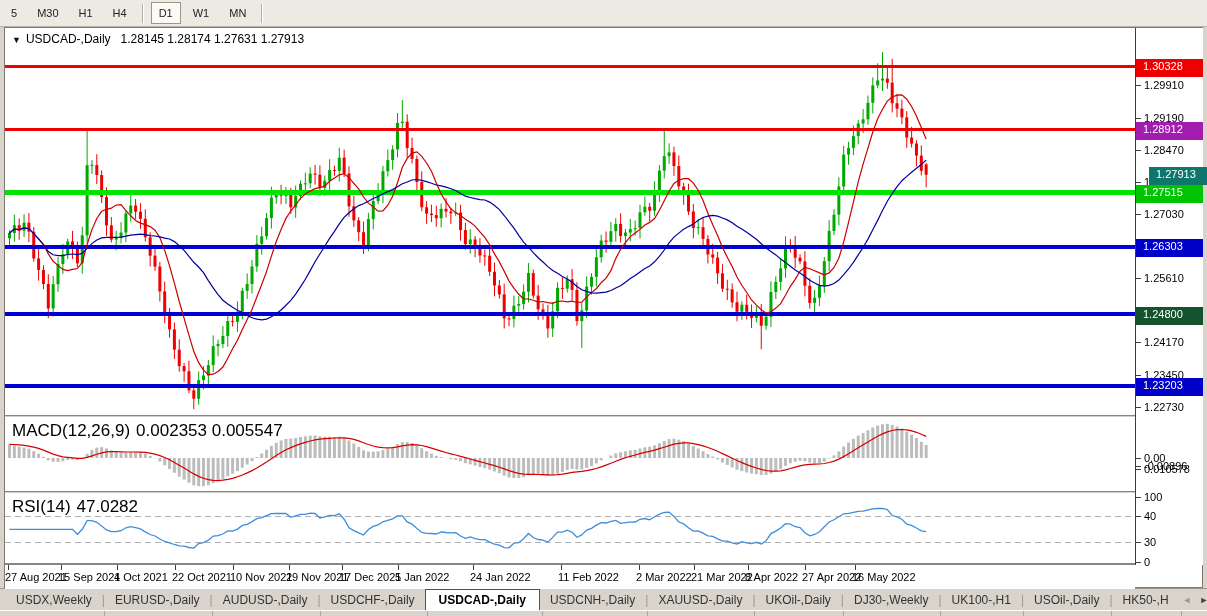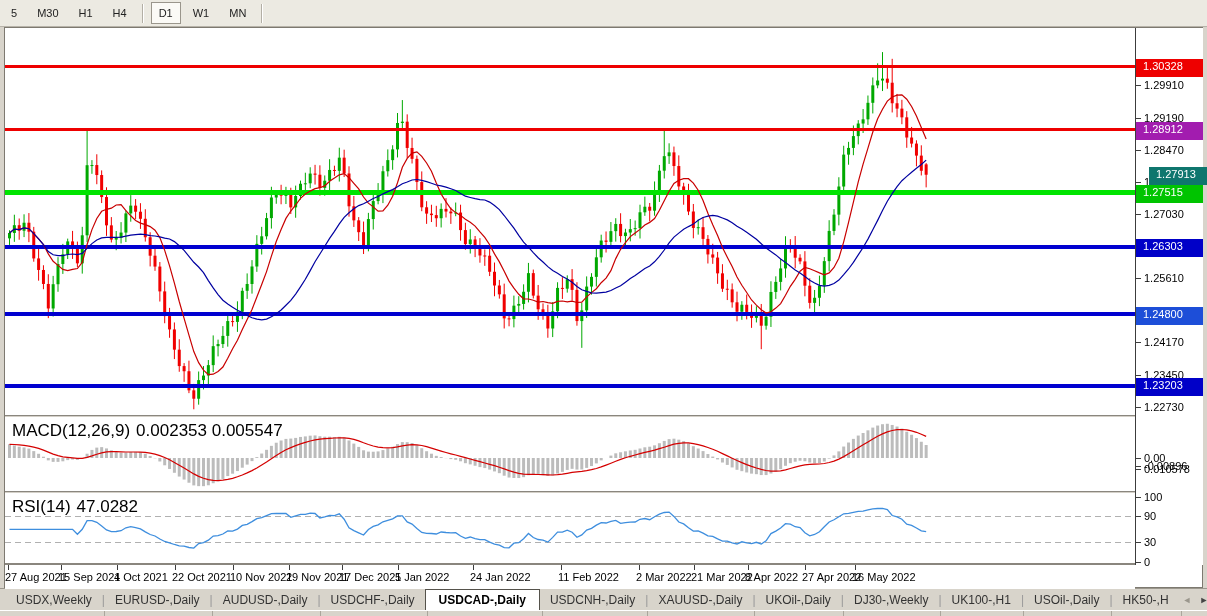--- a/index.html
+++ b/index.html
@@ -692,20 +692,23 @@
       <polyline points="4.5,26.3 9.35,26.5 14.2,26.9 19.049999999999997,27.4 23.9,28.1 28.75,29.1 33.599999999999994,30.4 38.449999999999996,32.1 43.3,34.1 48.15,36.1 53,37.6 57.849999999999994,38.8 62.699999999999996,39.4 67.55,39.9 72.39999999999999,40.3 77.25,40.3 82.1,39.4 86.94999999999999,37.9 91.8,36.2 96.64999999999999,34.8 101.5,33.9 106.35,33.6 111.19999999999999,33.7 116.05,33.9 120.89999999999999,34.0 125.74999999999999,34.0 130.6,34.0 135.45,34.1 140.29999999999998,34.4 145.14999999999998,35.1 150,36.1 154.85,37.6 159.7,39.5 164.54999999999998,41.8 169.39999999999998,44.4 174.25,47.2 179.1,50.1 183.95,53.0 188.79999999999998,55.9 193.64999999999998,58.4 198.5,60.3 203.35,61.7 208.2,62.4 213.04999999999998,62.6 217.89999999999998,62.2 222.74999999999997,61.4 227.6,60.3 232.45,58.8 237.29999999999998,57.0 242.14999999999998,54.9 246.99999999999997,52.6 251.85,49.9 256.7,47.0 261.54999999999995,44.0 266.4,40.7 271.25,37.5 276.09999999999997,34.5 280.95,31.8 285.79999999999995,29.6 290.65,27.6 295.5,25.9 300.34999999999997,24.4 305.2,23.0 310.04999999999995,21.9 314.9,21.2 319.75,20.7 324.59999999999997,20.3 329.45,20.0 334.29999999999995,19.8 339.15,19.8 344,20.3 348.84999999999997,21.4 353.7,22.9 358.54999999999995,24.8 363.4,26.5 368.25,28.0 373.09999999999997,29.1 377.95,29.7 382.79999999999995,29.8 387.65,29.6 392.5,28.9 397.34999999999997,27.9 402.2,27.2 407.04999999999995,26.7 411.9,26.8 416.74999999999994,27.5 421.59999999999997,28.6 426.45,30.1 431.29999999999995,31.6 436.15,33.1 440.99999999999994,34.5 445.84999999999997,35.8 450.7,37.0 455.54999999999995,38.3 460.4,39.7 465.24999999999994,41.0 470.09999999999997,42.4 474.95,43.7 479.79999999999995,45.0 484.65,46.3 489.49999999999994,47.7 494.34999999999997,49.2 499.2,50.9 504.04999999999995,52.6 508.9,54.1 513.75,55.3 518.5999999999999,56.1 523.4499999999999,56.3 528.3,56.4 533.15,56.5 538,56.7 542.8499999999999,56.9 547.6999999999999,57.0 552.55,56.7 557.4,56.2 562.25,55.3 567.0999999999999,54.4 571.9499999999999,53.8 576.8,53.4 581.65,52.7 586.5,51.7 591.3499999999999,50.5 596.1999999999999,48.9 601.05,47.1 605.9,45.2 610.75,43.2 615.5999999999999,41.4 620.4499999999999,39.8 625.3,38.3 630.15,37.0 635,35.7 639.8499999999999,34.4 644.6999999999999,33.3 649.55,32.1 654.4,30.7 659.25,29.2 664.0999999999999,27.6 668.9499999999999,26.2 673.8,25.3 678.65,24.8 683.5,24.9 688.3499999999999,25.6 693.1999999999999,26.6 698.05,27.9 702.9,29.5 707.75,31.3 712.5999999999999,33.3 717.4499999999999,35.6 722.3,37.9 727.15,40.2 732,42.5 736.8499999999999,44.6 741.6999999999999,46.6 746.55,48.4 751.4,50.0 756.25,51.4 761.0999999999999,52.5 765.9499999999999,53.1 770.8,53.2 775.65,52.8 780.5,51.8 785.3499999999999,50.5 790.1999999999999,49.1 795.05,47.8 799.9,46.9 804.7499999999999,46.4 809.5999999999999,46.2 814.4499999999999,46.0 819.3,45.5 824.15,44.5 828.9999999999999,43.1 833.8499999999999,41.1 838.6999999999999,38.6 843.55,35.8 848.4,32.8 853.2499999999999,29.8 858.0999999999999,26.8 862.9499999999999,23.9 867.8,21.0 872.65,18.3 877.4999999999999,15.9 882.3499999999999,13.9 887.1999999999999,12.5 892.05,11.7 896.9,11.5 901.7499999999999,11.9 906.5999999999999,12.9 911.4499999999999,14.3 916.3,16.2 921.15,18.4" fill="none" stroke="#d40000" stroke-width="1.2"></polyline>
     </svg>
   <div class="pane-divider" id="div2"></div>
   <svg id="svg-rsi" width="1130" height="69">
       <line x1="0" y1="22.15" x2="1130" y2="22.15" stroke="#b0b0b0" stroke-width="1" stroke-dasharray="6,4" shape-rendering="crispEdges"></line>
       <line x1="0" y1="48.349999999999994" x2="1130" y2="48.349999999999994" stroke="#b0b0b0" stroke-width="1" stroke-dasharray="6,4" shape-rendering="crispEdges"></line>
       <polyline points="4.5,35.3 9.35,35.3 14.2,35.3 19.049999999999997,35.3 23.9,35.3 28.75,35.3 33.599999999999994,35.3 38.449999999999996,35.3 43.3,35.3 48.15,35.3 53,35.3 57.849999999999994,35.3 62.699999999999996,35.3 67.55,35.3 72.39999999999999,40.3 77.25,35.3 82.1,26.6 86.94999999999999,26.6 91.8,28.3 96.64999999999999,31.9 101.5,35.9 106.35,37.7 111.19999999999999,37.5 116.05,36.7 120.89999999999999,33.8 125.74999999999999,32.6 130.6,33.7 135.45,34.9 140.29999999999998,37.9 145.14999999999998,40.5 150,42.0 154.85,45.0 159.7,47.5 164.54999999999998,48.8 169.39999999999998,50.5 174.25,51.8 179.1,52.2 183.95,53.5 188.79999999999998,54.1 193.64999999999998,49.6 198.5,48.6 203.35,46.2 208.2,42.1 213.04999999999998,41.7 217.89999999999998,40.0 222.74999999999997,37.0 227.6,37.2 232.45,35.1 237.29999999999998,31.4 242.14999999999998,30.3 246.99999999999997,27.6 251.85,24.6 256.7,23.7 261.54999999999995,21.7 266.4,19.6 271.25,19.4 276.09999999999997,19.5 280.95,19.5 285.79999999999995,23.3 290.65,21.8 295.5,20.3 300.34999999999997,20.3 305.2,19.1 310.04999999999995,19.5 314.9,24.0 319.75,22.9 324.59999999999997,21.3 329.45,21.6 334.29999999999995,19.8 339.15,25.2 344,33.7 348.84999999999997,36.6 353.7,38.8 358.54999999999995,41.0 363.4,35.5 368.25,32.4 373.09999999999997,30.9 377.95,27.8 382.79999999999995,26.3 387.65,24.9 392.5,21.9 397.34999999999997,21.8 402.2,27.9 407.04999999999995,30.1 411.9,34.4 416.74999999999994,38.4 421.59999999999997,39.3 426.45,39.5 431.29999999999995,40.0 436.15,38.0 440.99999999999994,38.5 445.84999999999997,38.8 450.7,38.6 455.54999999999995,42.0 460.4,44.3 465.24999999999994,43.0 470.09999999999997,44.6 474.95,45.6 479.79999999999995,45.7 484.65,48.2 489.49999999999994,50.1 494.34999999999997,51.2 499.2,53.7 504.04999999999995,53.8 508.9,49.2 513.75,48.7 518.5999999999999,44.7 523.4499999999999,39.5 528.3,43.5 533.15,45.5 538,46.1 542.8499999999999,48.1 547.6999999999999,43.4 552.55,38.1 557.4,38.2 562.25,36.1 567.0999999999999,38.2 571.9499999999999,43.3 576.8,40.9 581.65,36.1 586.5,34.4 591.3499999999999,31.1 596.1999999999999,28.7 601.05,29.0 605.9,27.4 610.75,26.4 615.5999999999999,29.3 620.4499999999999,28.7 625.3,28.1 630.15,28.0 635,25.3 639.8499999999999,24.5 644.6999999999999,25.7 649.55,22.8 654.4,20.1 659.25,18.5 664.0999999999999,18.1 668.9499999999999,22.4 673.8,28.0 678.65,29.9 683.5,33.8 688.3499999999999,37.1 693.1999999999999,36.9 698.05,39.2 702.9,41.9 707.75,42.4 712.5999999999999,44.9 717.4499999999999,47.1 722.3,47.1 727.15,48.9 732,50.0 736.8499999999999,47.8 741.6999999999999,48.8 746.55,49.6 751.4,48.3 756.25,50.0 761.0999999999999,46.9 765.9499999999999,39.6 770.8,37.1 775.65,34.1 780.5,29.7 785.3499999999999,30.1 790.1999999999999,32.7 795.05,33.6 799.9,38.8 804.7499999999999,41.8 809.5999999999999,40.5 814.4499999999999,37.7 819.3,32.7 824.15,28.0 828.9999999999999,25.8 833.8499999999999,22.7 838.6999999999999,19.8 843.55,19.3 848.4,18.4 853.2499999999999,17.4 858.0999999999999,17.1 862.9499999999999,15.9 867.8,14.8 872.65,14.5 877.4999999999999,14.3 882.3499999999999,15.6 887.1999999999999,21.5 892.05,22.9 896.9,25.2 901.7499999999999,30.1 906.5999999999999,31.4 911.4499999999999,34.0 916.3,36.9 921.15,37.7" fill="none" stroke="#3e8ede" stroke-width="1.3"></polyline>
     </svg>
   <div class="pane-divider" id="div3"></div>
 
+  <div id="title-row">
+    <span class="dd">▼</span><span class="sym">USDCAD-,Daily</span><span>1.28145 1.28174 1.27631 1.27913</span>
+  </div>
 
   <div id="macd-label" class="pane-label">
     <span>MACD(12,26,9)</span><span class="vals">0.002353 0.005547</span>
   </div>
   <div id="rsi-label" class="pane-label">
     <span>RSI(14)</span><span class="vals">47.0282</span>
   </div>
 
   <div id="price-axis">
       <div class="yl" style="top: 18px; margin-top: 16px;">1.30630</div>
@@ -716,27 +719,27 @@
       <div class="yl" style="top: 179.316px;">1.27030</div>
       <div class="yl" style="top: 242.946px;">1.25610</div>
       <div class="yl" style="top: 307.473px;">1.24170</div>
       <div class="yl" style="top: 339.736px;">1.23450</div>
       <div class="yl" style="top: 371.999px;">1.22730</div>
       <div class="badge" style="top: 31.0326px; background: rgb(238, 0, 0);">1.30328</div>
       <div class="badge" style="top: 94.4836px; background: #a21caf;">1.28912</div>
       <div class="badge" style="top: 139.249px; background: #0f766e; margin-left: 13px;">1.27913</div>
       <div class="badge" style="top: 157.083px; background: rgb(0, 196, 0);">1.27515</div>
       <div class="badge" style="top: 211.393px; background: rgb(0, 0, 200);">1.26303</div>
-      <div class="badge" style="top: 278.742px; background: #1d4ed8;">1.24800</div>
+      <div class="badge" style="top: 278.742px; background: #14532d;">1.24800</div>
       <div class="badge" style="top: 350.304px; background: rgb(0, 0, 200);">1.23203</div>
       <div class="yl" style="top: 390.208px; margin-top: 44px;">0.010578</div>
       <div class="yl" style="top: 423px;">0.00</div>
       <div class="yl" style="top: 431px;">-0.00896</div>
       <div class="yl" style="top: 461.5px;">100</div>
-      <div class="yl" style="top: 481.15px;">90</div>
+      <div class="yl" style="top: 481.15px;">40</div>
       <div class="yl" style="top: 507.35px;">30</div>
       <div class="yl" style="top: 527px;">0</div>
     </div>
   <div id="date-axis">
       <div class="dl" style="left: 0px;">27 Aug 2021</div>
       <div class="dl" style="left: 53px;">15 Sep 2021</div>
       <div class="dl" style="left: 109px;">4 Oct 2021</div>
       <div class="dl" style="left: 167px;">22 Oct 2021</div>
       <div class="dl" style="left: 225px;">10 Nov 2021</div>
       <div class="dl" style="left: 281px;">29 Nov 2021</div>

